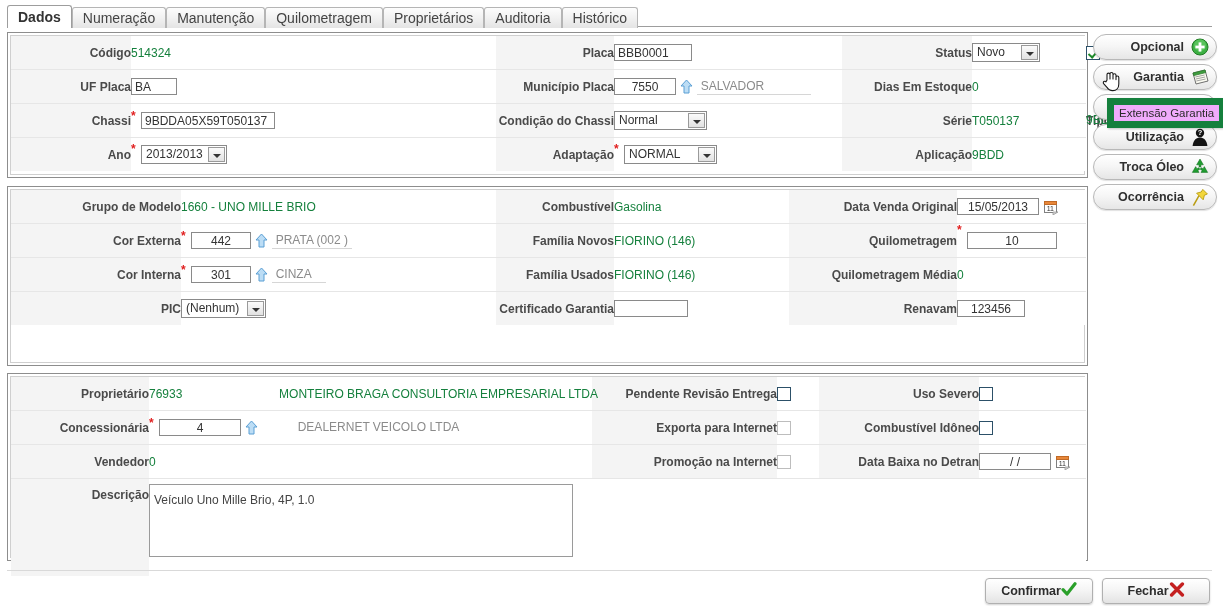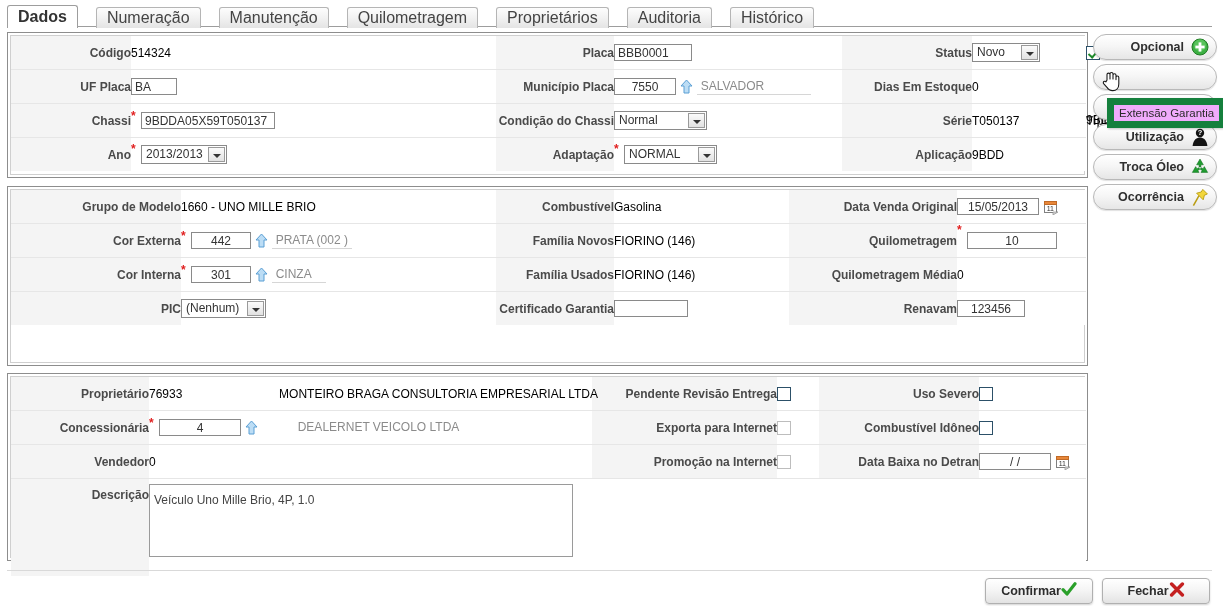--- a/index.html
+++ b/index.html
@@ -7,25 +7,25 @@
     width:1223px;height:606px;
     background:#ffffff;
     font-family:"Liberation Sans","DejaVu Sans",sans-serif;
     font-size:12px;color:#555;
     overflow:hidden;
     position:relative;
   }
   
   .tabstrip{position:absolute;left:7px;top:4px;height:24px;display:flex;align-items:flex-end;}
   .tab{
-    height:20px;line-height:20px;padding:0 10px;margin-right:18px;
+    height:20px;line-height:20px;padding:0 10px;margin-right:0;
     border:1px solid #b5b5b5;border-bottom:none;
     border-radius:3px 3px 0 0;
     background:linear-gradient(to bottom,#fdfdfd 0%,#f0f0f0 55%,#e4e4e4 100%);
-    color:#444;font-size:16px;white-space:nowrap;cursor:pointer;
+    color:#444;font-size:14px;white-space:nowrap;cursor:pointer;
     position:relative;z-index:1;text-align:center;
   }
   .tab.active{
     background:#ffffff;color:#333;font-weight:bold;height:22px;line-height:22px;
     border-color:#9d9d9d;z-index:3;
   }
   .tabline{position:absolute;left:7px;top:26px;width:1205px;height:1px;background:#9d9d9d;z-index:0;}
 
   
   .panel{
@@ -40,21 +40,21 @@
     border-bottom:1px solid #e6e6e6;
     font-size:12px;
   }
   table.grid tr:last-child td{border-bottom:none;}
   td.lbl{
     background:#f4f4f4;text-align:right;
     font-weight:bold;color:#4a4a4a;font-size:11.5px;
     padding-right:7px;white-space:nowrap;
   }
   td.val{background:#fff;padding-left:7px;color:#737373;white-space:nowrap;}
-  td.val.ro{color:#000000;}
+  td.val.ro{color:#15803d;}
   .req{color:#e02020;font-weight:bold;font-size:12px;vertical-align:top;
        position:relative;top:-3px;margin-right:2px;display:inline-block;}
 
   
   .inp{
     display:inline-block;border:1px solid #8a8a8a;background:#fff;
     height:17px;line-height:17px;font-size:12px;color:#333;
     padding:0 3px;box-sizing:border-box;vertical-align:middle;
     font-family:"Liberation Sans",sans-serif;
   }
@@ -413,36 +413,38 @@
     <span class="ico">
       <svg width="18" height="18" viewBox="0 0 18 18">
         <circle cx="9" cy="9" r="8" fill="#3cb043" stroke="#1f7a22" stroke-width="1"></circle>
         <circle cx="9" cy="7.2" r="6" fill="#6fd36f" opacity="0.55"></circle>
         <rect x="7.6" y="4.4" width="2.8" height="9.2" fill="#fff"></rect>
         <rect x="4.4" y="7.6" width="9.2" height="2.8" fill="#fff"></rect>
       </svg>
     </span>
   </div>
 
+  <div class="sbtn">
+    <span class="t">Garantia</span>
+    <span class="ico">
+      <svg width="19" height="18" viewBox="0 0 19 18">
+        <polygon points="2,5 14,2 17,13 5,16" fill="#fcfcf2" stroke="#6f6f6f" stroke-width="1"></polygon>
+        <polygon points="2,5 14,2 14.7,4.6 2.7,7.6" fill="#3f9e3f" stroke="#2d7a2d" stroke-width="0.8"></polygon>
+        <line x1="4.3" y1="9" x2="13.6" y2="7" stroke="#9a9a9a" stroke-width="0.9"></line>
+        <line x1="4.8" y1="11" x2="14.1" y2="9" stroke="#9a9a9a" stroke-width="0.9"></line>
+        <line x1="5.3" y1="13" x2="14.6" y2="11" stroke="#9a9a9a" stroke-width="0.9"></line>
+      </svg>
+    </span>
+  </div>
 
   <div class="sbtn">
     <span class="t"></span>
     <span class="ico"></span>
   </div>
 
-  <div class="sbtn">
-    <span class="t">Revisão</span>
-    <span class="ico">
-      <svg width="19" height="19" viewBox="0 0 19 19">
-        <circle cx="8" cy="7.5" r="5.6" fill="#cfe5f5" stroke="#7fa8c4" stroke-width="1.3"></circle>
-        <circle cx="6.3" cy="5.8" r="2.6" fill="#eaf4fc" opacity="0.9"></circle>
-        <rect x="11" y="11.5" width="6.5" height="3" rx="1.3" fill="#e8a33d" stroke="#b4781f" stroke-width="0.9" transform="rotate(40 11 11.5)"></rect>
-      </svg>
-    </span>
-  </div>
 
   <div class="sbtn">
     <span class="t">Utilização</span>
     <span class="ico">
       <svg width="18" height="19" viewBox="0 0 18 19">
         <circle cx="9" cy="5" r="4.2" fill="#141414"></circle>
         <path d="M1.6 18 C2.2 11.6 6 9.6 9 9.6 C12 9.6 15.8 11.6 16.4 18 Z" fill="#141414"></path>
         <text x="9" y="7.2" font-size="7.4" font-weight="bold" text-anchor="middle" fill="#ffffff" font-family="Liberation Sans, sans-serif">?</text>
       </svg>
     </span>

